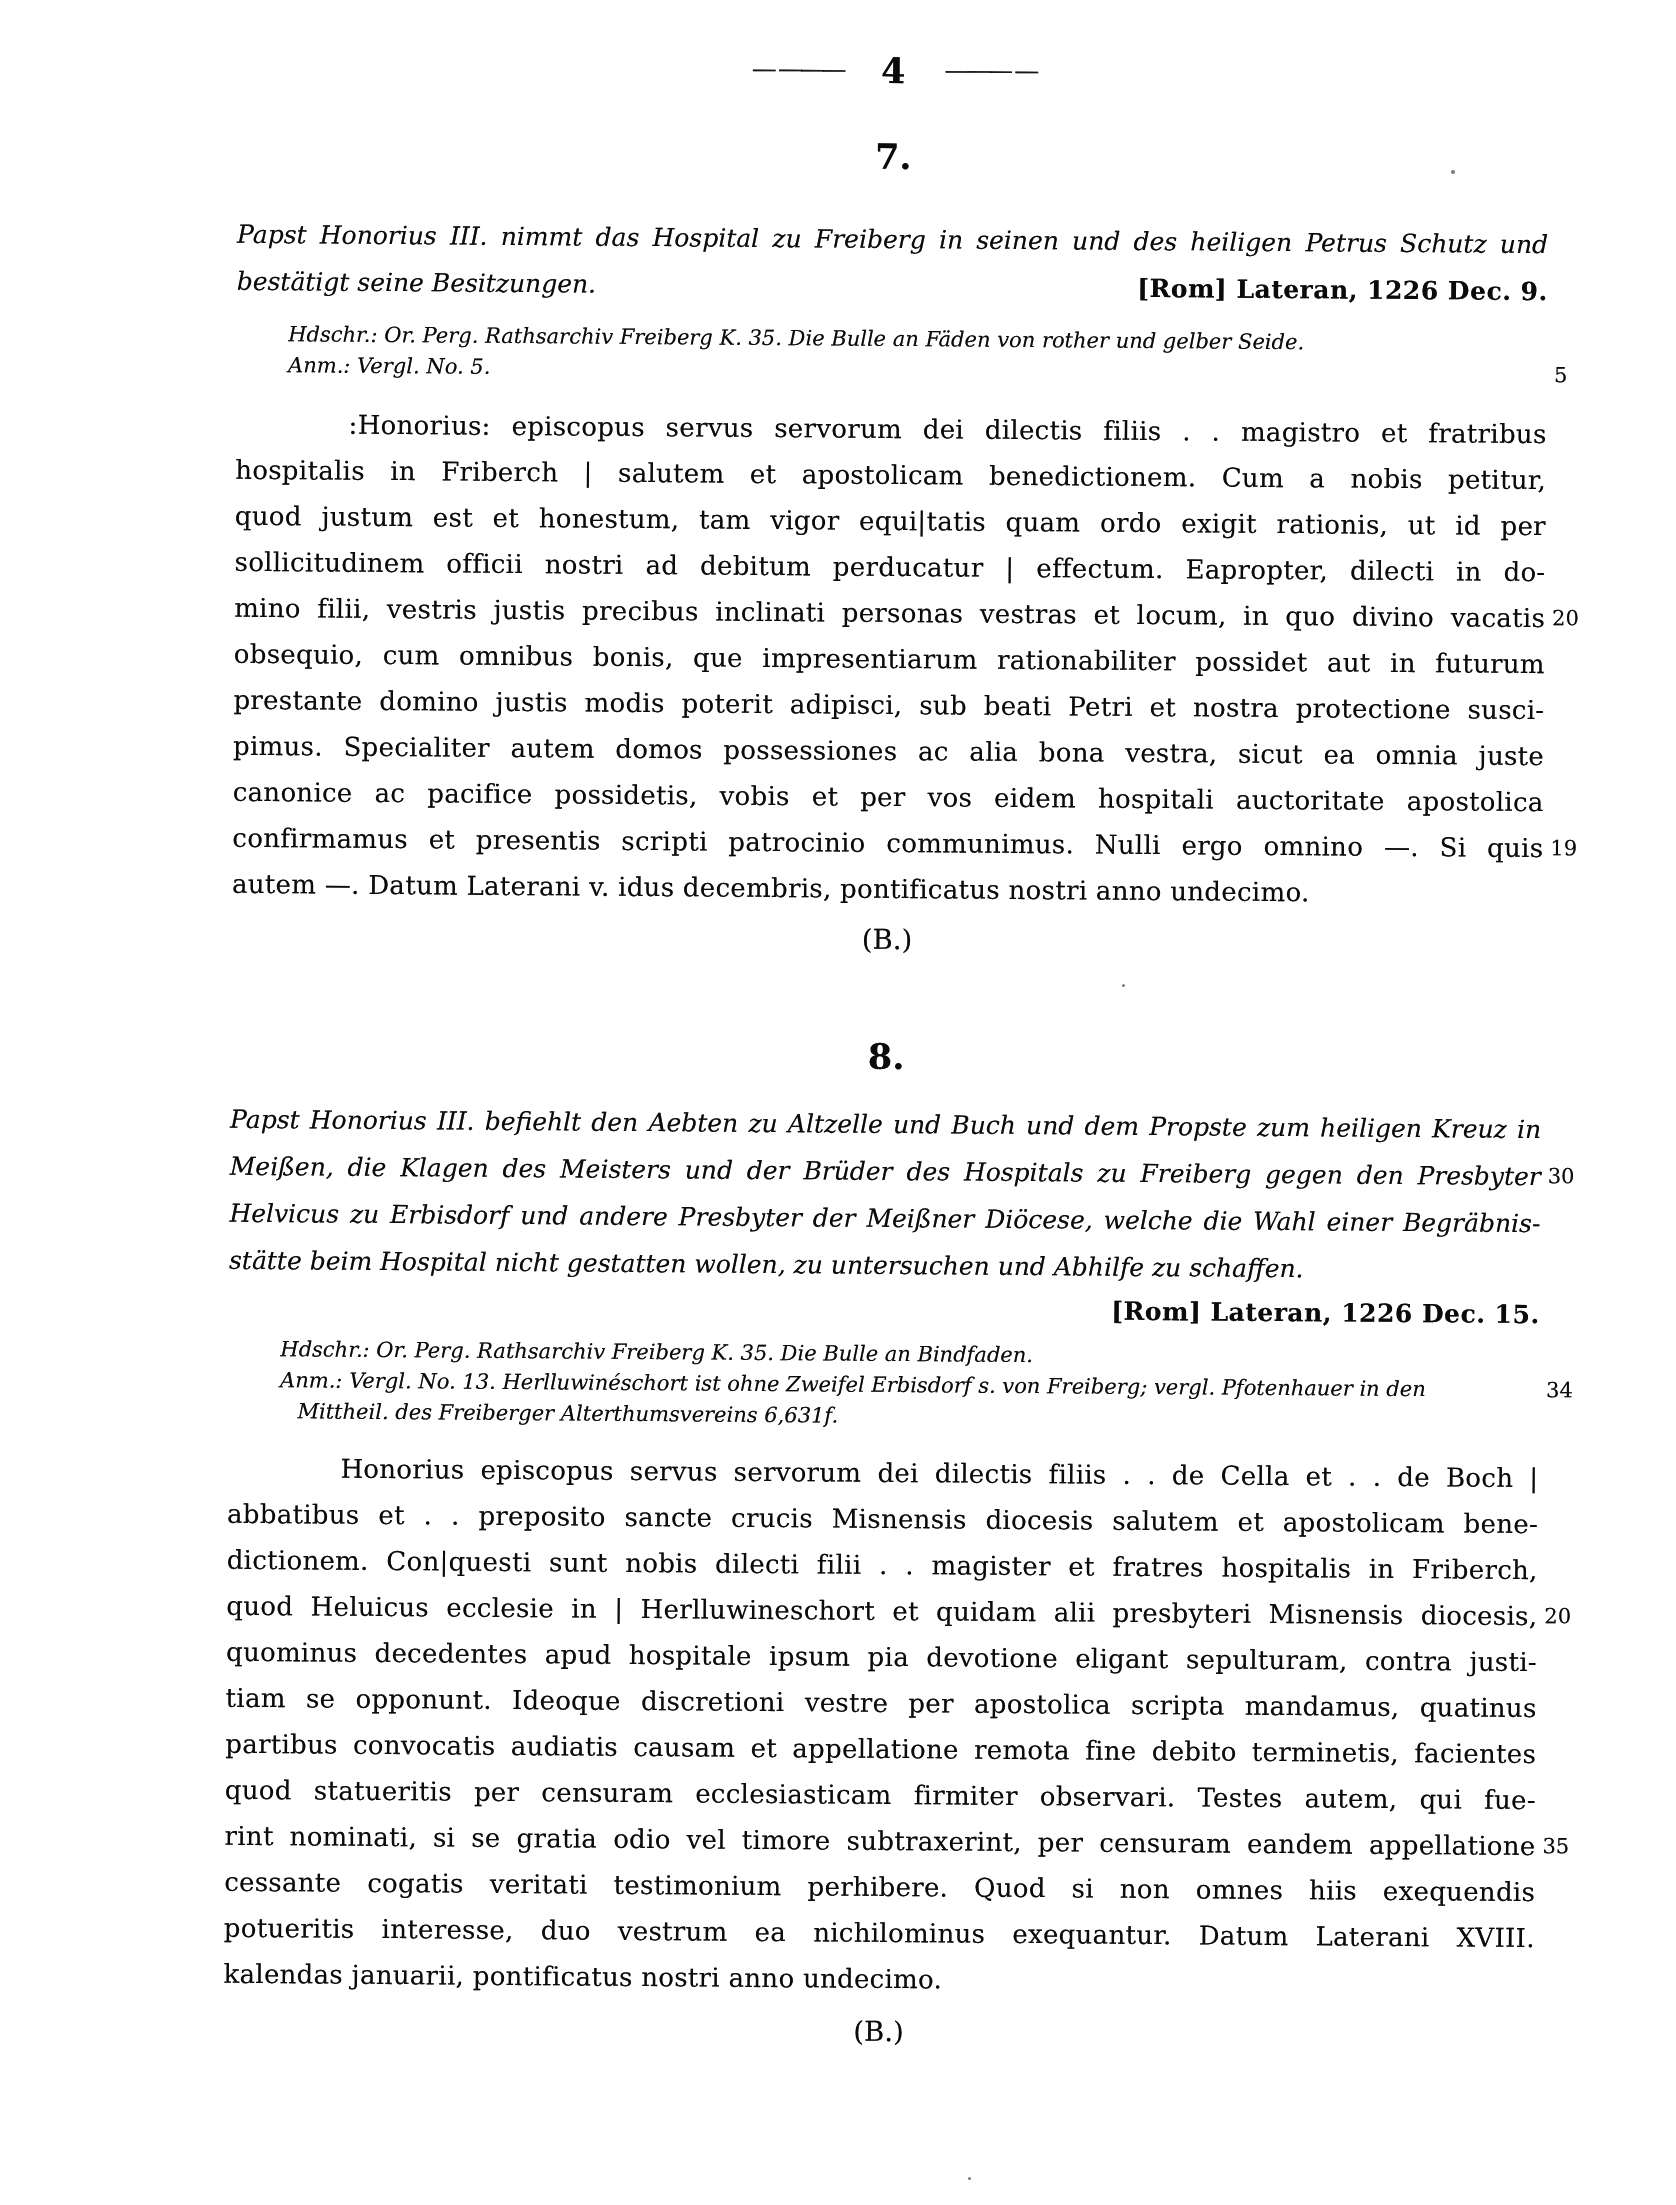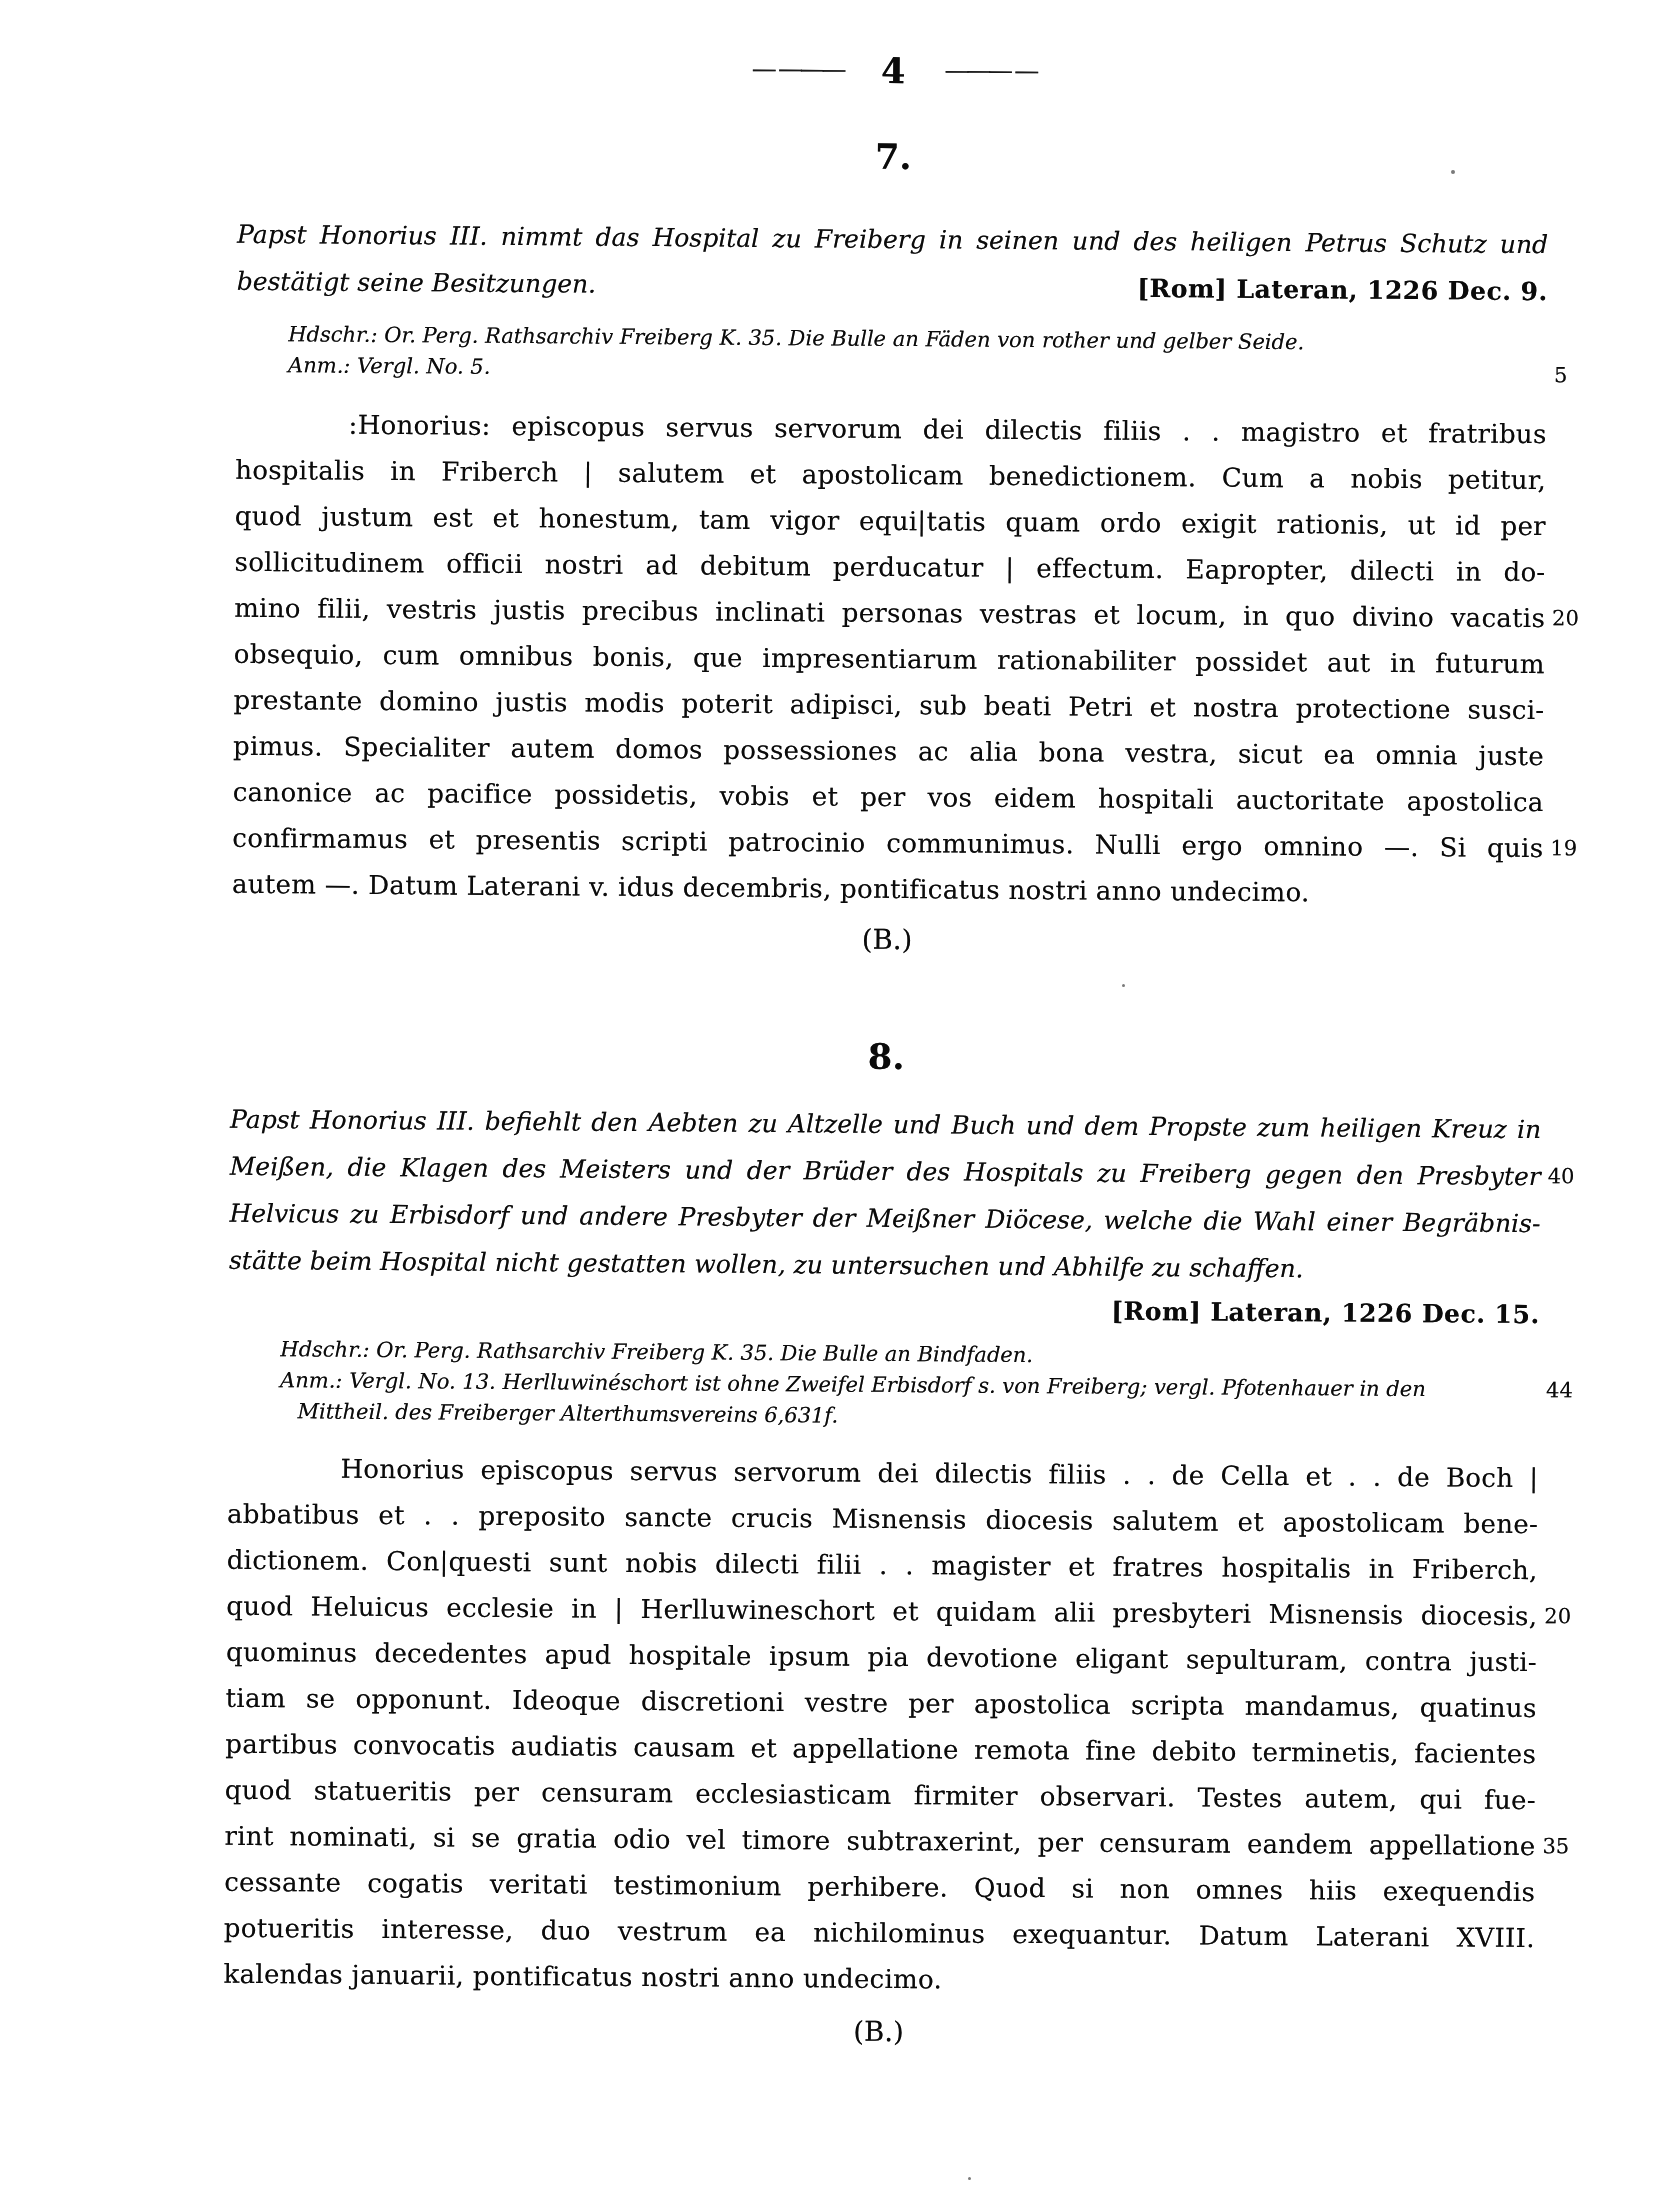--- a/index.html
+++ b/index.html
@@ -177,32 +177,32 @@
       <div class="bline jline"><span>confirmamus et presentis scripti patrocinio communimus. Nulli ergo omnino —. Si quis</span><span class="lineno">19</span></div>
       <div class="bline lastline"><span>autem —. Datum Laterani v. idus decembris, pontificatus nostri anno undecimo.</span></div>
     </div>
 
     <div class="sig first">(B.)</div>
 
     <div class="docnum second">8.</div>
 
     <div class="body-block" style="margin-top:23px;">
       <div class="summary jline"><span>Papst Honorius III. befiehlt den Aebten zu Altzelle und Buch und dem Propste zum heiligen Kreuz in</span></div>
-      <div class="summary jline"><span>Meißen, die Klagen des Meisters und der Brüder des Hospitals zu Freiberg gegen den Presbyter</span><span class="lineno">40</span></div>
+      <div class="summary jline"><span>Meißen, die Klagen des Meisters und der Brüder des Hospitals zu Freiberg gegen den Presbyter</span><span class="lineno">30</span></div>
       <div class="summary jline"><span>Helvicus zu Erbisdorf und andere Presbyter der Meißner Diöcese, welche die Wahl einer Begräbnis-</span></div>
       <div class="summary lastline"><span>stätte beim Hospital nicht gestatten wollen, zu untersuchen und Abhilfe zu schaffen.</span></div>
     </div>
 
     <div class="dateline-row">
       <span class="dateline">[Rom] Lateran, 1226 Dec. 15.</span>
     </div>
 
     <div class="apparatus" style="margin-top:4.4px;">
       <div class="app-line"><span class="app-label">Hdschr.:</span>&nbsp;<span>Or. Perg. Rathsarchiv Freiberg K. 35. Die Bulle an Bindfaden.</span></div>
-      <div class="app-line"><span class="app-label">Anm.:</span>&nbsp;<span>Vergl. No. 13. Herlluwinéschort ist ohne Zweifel Erbisdorf s. von Freiberg; vergl. Pfotenhauer in den</span><span class="lineno">44</span></div>
+      <div class="app-line"><span class="app-label">Anm.:</span>&nbsp;<span>Vergl. No. 13. Herlluwinéschort ist ohne Zweifel Erbisdorf s. von Freiberg; vergl. Pfotenhauer in den</span><span class="lineno">34</span></div>
       <div class="app-line cont"><span>Mittheil. des Freiberger Alterthumsvereins 6,631f.</span></div>
     </div>
 
     <div class="body-block second">
       <div class="bline jline indent"><span>Honorius episcopus servus servorum dei dilectis filiis . . de Cella et . . de Boch |</span></div>
       <div class="bline jline"><span>abbatibus et . . preposito sancte crucis Misnensis diocesis salutem et apostolicam bene-</span></div>
       <div class="bline jline"><span>dictionem. Con|questi sunt nobis dilecti filii . . magister et fratres hospitalis in Friberch,</span></div>
       <div class="bline jline"><span>quod Heluicus ecclesie in | Herlluwineschort et quidam alii presbyteri Misnensis diocesis,</span><span class="lineno">20</span></div>
       <div class="bline jline"><span>quominus decedentes apud hospitale ipsum pia devotione eligant sepulturam, contra justi-</span></div>
       <div class="bline jline"><span>tiam se opponunt. Ideoque discretioni vestre per apostolica scripta mandamus, quatinus</span></div>

